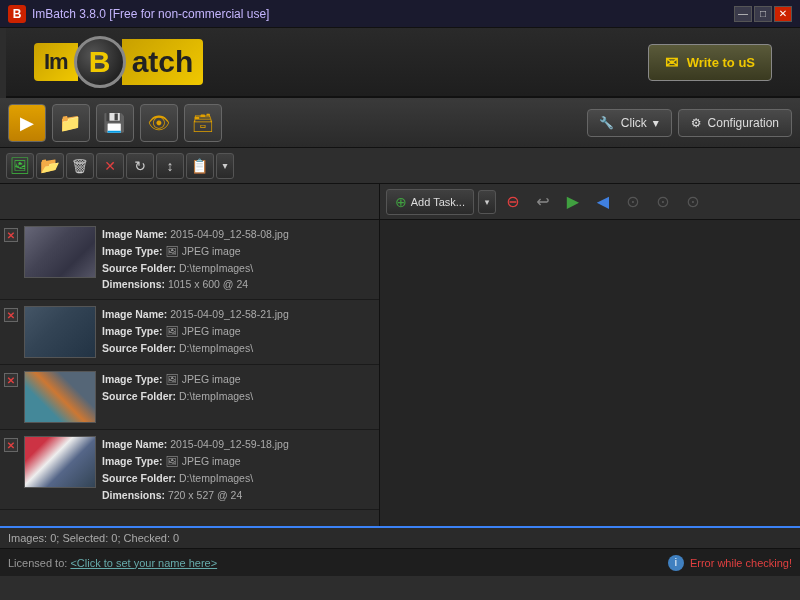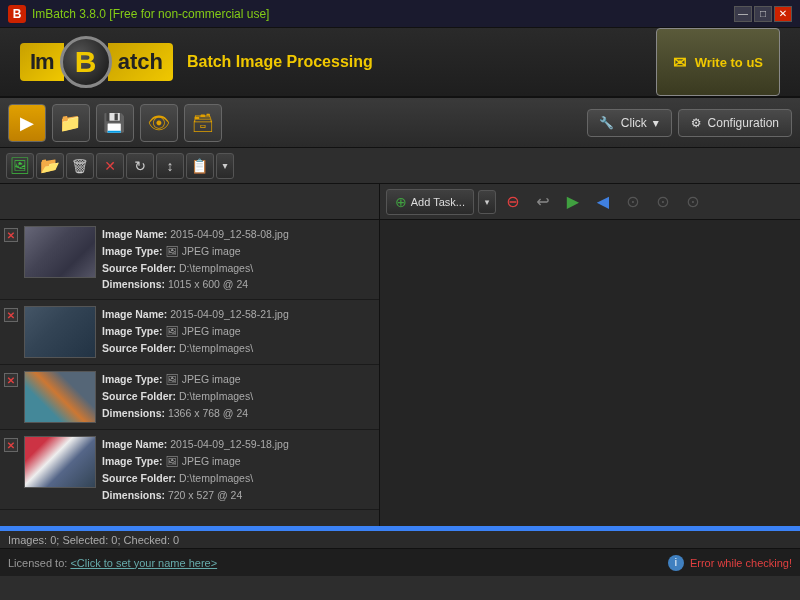--- a/index.html
+++ b/index.html
@@ -34,21 +34,21 @@
       background: #cc2200;
       border-radius: 3px;
       display: flex;
       align-items: center;
       justify-content: center;
       font-weight: bold;
       font-size: 12px;
       color: white;
     }
     .title-text {
-      color: #84cc16;
+      color: #c4b5fd;
       font-size: 12px;
     }
     .title-controls {
       display: flex;
       gap: 2px;
     }
     .title-btn {
       width: 18px;
       height: 16px;
       display: flex;
@@ -60,23 +60,25 @@
       border: 1px solid #555;
       color: #ccc;
     }
     .title-btn.close { background: #cc2200; color: white; }
 
     
     .header {
       background: linear-gradient(to bottom, #2a2a2a, #1e1e1e);
       height: 70px;
       display: flex;
+      align-items: center;
       justify-content: space-between;
-      padding: 0 20px;
+      padding: 0 28px;
       border-bottom: 2px solid #111;
+      margin-left: 6px;
     }
     .logo-area {
       display: flex;
       align-items: center;
       gap: 0;
     }
     .logo-im {
       background: linear-gradient(135deg, #c8a000, #f0c800);
       color: #222;
       font-weight: bold;
@@ -98,21 +100,21 @@
       font-weight: bold;
       color: #f0c800;
       margin: 0 -4px;
       z-index: 1;
       position: relative;
     }
     .logo-atch {
       background: linear-gradient(135deg, #c8a000, #f0c800);
       color: #222;
       font-weight: bold;
-      font-size: 22px;
+      font-size: 30px;
       padding: 6px 10px;
       border-radius: 0 4px 4px 0;
     }
     .logo-subtitle {
       color: #f0c800;
       font-size: 16px;
       font-weight: bold;
       margin-left: 14px;
     }
     .write-to-us-btn {
@@ -338,21 +340,21 @@
     .task-action-btn.disabled { color: #555; cursor: default; }
     .task-content {
       flex: 1;
       background: #252525;
     }
 
     
     .status-bar-images {
       height: 22px;
       background: #2a2a2a;
-      border-top: 5px solid #3b82f6;
+      border-top: 2px solid #3b82f6;
       display: flex;
       align-items: center;
       padding: 0 8px;
       font-size: 11px;
       color: #aaa;
     }
     .bottom-bar {
       height: 28px;
       background: #1e1e1e;
       border-top: 1px solid #111;
@@ -399,21 +401,20 @@
     <div class="title-btn">□</div>
     <div class="title-btn close">✕</div>
   </div>
 </div>
 
 <div class="header">
   <div class="logo-area">
     <div class="logo-im">Im</div>
     <div class="logo-b-circle">B</div>
     <div class="logo-atch">atch</div>
-    <div class="logo-subtitle">Batch Image Processing</div>
   </div>
   <button class="write-to-us-btn">
     <span class="envelope-icon">✉</span>
     <span>Write to uS</span>
   </button>
 </div>
 
 <div class="toolbar">
   <button class="tool-btn active" title="Next">▶</button>
   <button class="tool-btn" title="Open Folder">📁</button>
@@ -495,21 +496,20 @@
       </div>
 
       <div class="image-item">
         <div class="image-item-check checked">✕</div>
         <div class="image-thumb">
           <div style="width:100%;height:100%;background:linear-gradient(45deg,#489 30%,#c73 50%,#567 70%);"></div>
         </div>
         <div class="image-info">
           <div><span class="field-name">Image Type: </span><span class="field-value">🖼 JPEG image</span></div>
           <div><span class="field-name">Source Folder: </span><span class="field-value">D:\tempImages\</span></div>
-          <div><span class="field-name">Dimensions: </span><span class="field-value">1366 x 768 @ 24</span></div>
         </div>
       </div>
 
       <div class="image-item">
         <div class="image-item-check checked">✕</div>
         <div class="image-thumb">
           <div style="width:100%;height:100%;background:linear-gradient(135deg,#c34 20%,#eee 40%,#568 60%,#345);"></div>
         </div>
         <div class="image-info">
           <div><span class="field-name">Image Name: </span><span class="field-value">2015-04-09_12-59-18.jpg</span></div>

